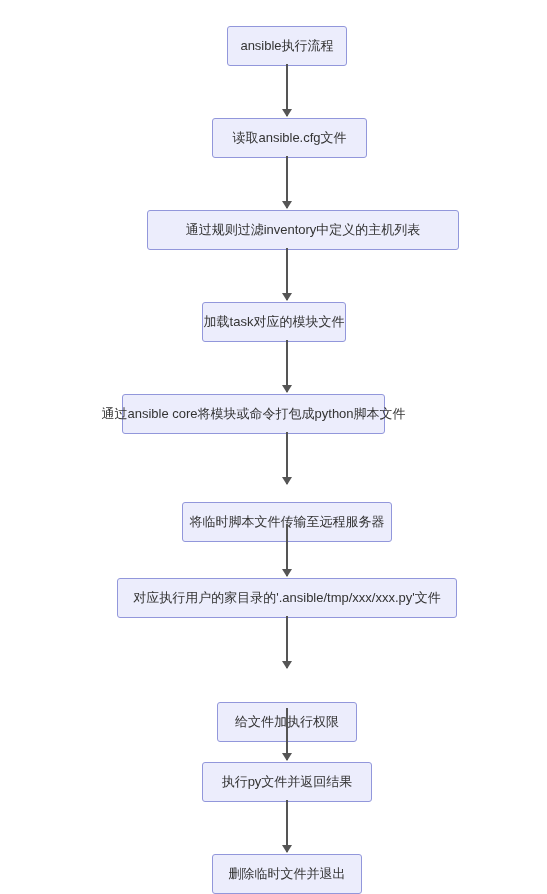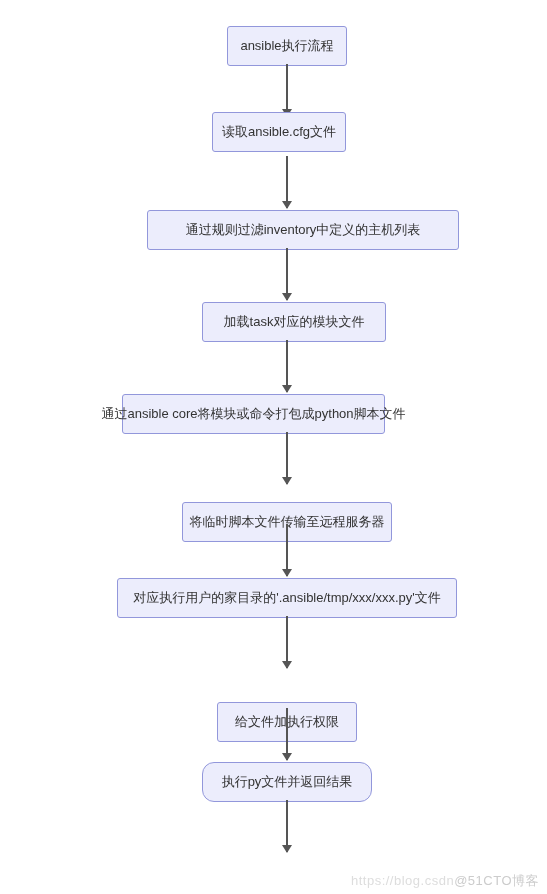--- a/index.html
+++ b/index.html
@@ -65,41 +65,39 @@
     }
   </style>
 </head>
 <body>
 
 <div class="flowchart">
 
   <div class="node" style="top:26px; left:227px; width:120px;">ansible执行流程</div>
   <div class="arrow" style="top:64px; height:52px; left:287px;"></div>
 
-  <div class="node" style="top:112px; left:212px; width:134px;">读取ansible.cfg文件</div>
+  <div class="node" style="top:118px; left:212px; width:155px;">读取ansible.cfg文件</div>
   <div class="arrow" style="top:156px; height:52px; left:287px;"></div>
 
   <div class="node" style="top:210px; left:147px; width:312px;">通过规则过滤inventory中定义的主机列表</div>
   <div class="arrow" style="top:248px; height:52px; left:287px;"></div>
 
-  <div class="node" style="top:302px; left:202px; width:184px;">加载task对应的模块文件</div>
+  <div class="node" style="top:302px; left:202px; width:144px;">加载task对应的模块文件</div>
   <div class="arrow" style="top:340px; height:52px; left:287px;"></div>
 
   <div class="node" style="top:394px; left:122px; width:263px;">通过ansible core将模块或命令打包成python脚本文件</div>
   <div class="arrow" style="top:432px; height:52px; left:287px;"></div>
 
   <div class="node" style="top:486px; left:182px; width:210px;margin-top:16px;">将临时脚本文件传输至远程服务器</div>
   <div class="arrow" style="top:524px; height:52px; left:287px;"></div>
 
   <div class="node" style="top:578px; left:117px; width:340px;">对应执行用户的家目录的'.ansible/tmp/xxx/xxx.py'文件</div>
   <div class="arrow" style="top:616px; height:52px; left:287px;"></div>
 
   <div class="node" style="top:702px; left:217px; width:140px;">给文件加执行权限</div>
   <div class="arrow" style="top:708px; height:52px; left:287px;"></div>
 
-  <div class="node" style="top:762px; left:202px; width:170px;border-radius:12px;">执行py文件并返回结果</div>
+  <div class="node" style="top:762px; left:202px; width:170px;">执行py文件并返回结果</div>
   <div class="arrow" style="top:800px; height:52px; left:287px;"></div>
 
+  <div class="node" style="top:854px; left:212px; width:150px;">删除临时文件并退出</div>
 
-  <div class="watermark">
-    <span class="domain">https://blog.csdn</span><span>@51CTO博客</span>
-  </div>
 </div>
 
 </body></html>

